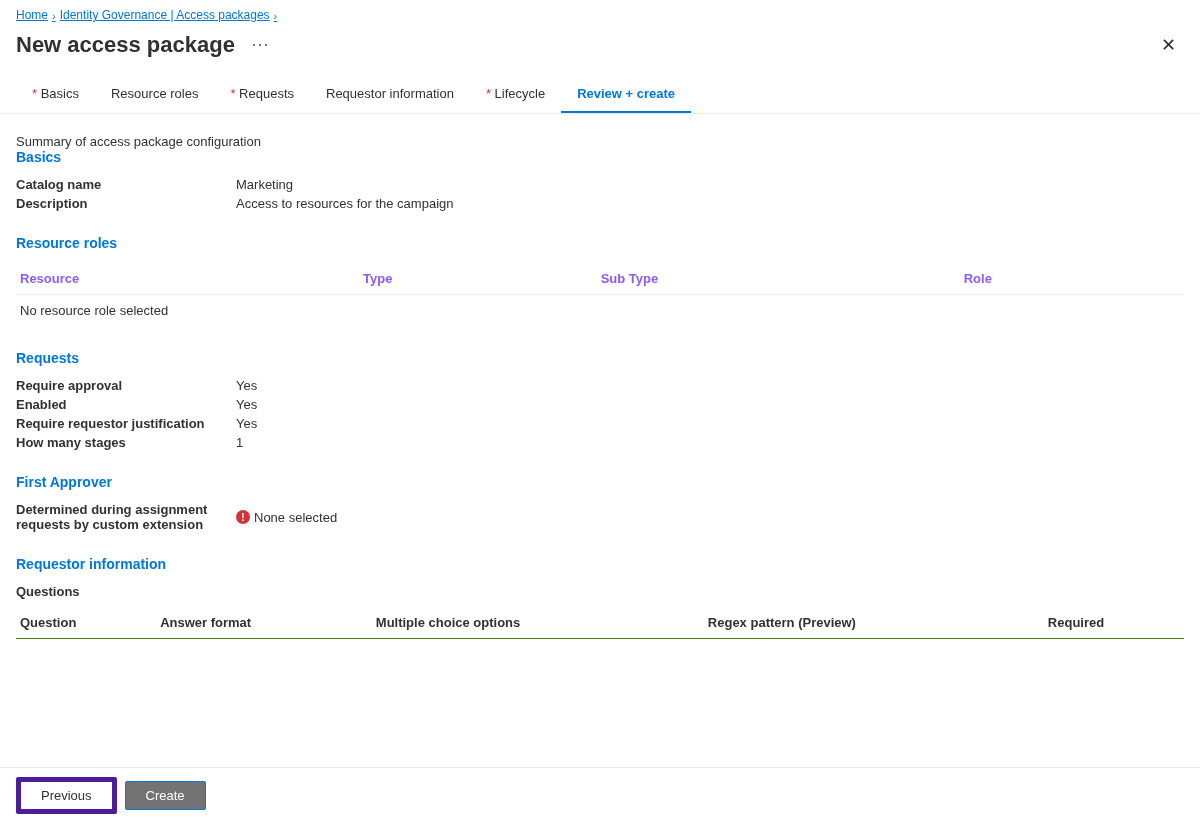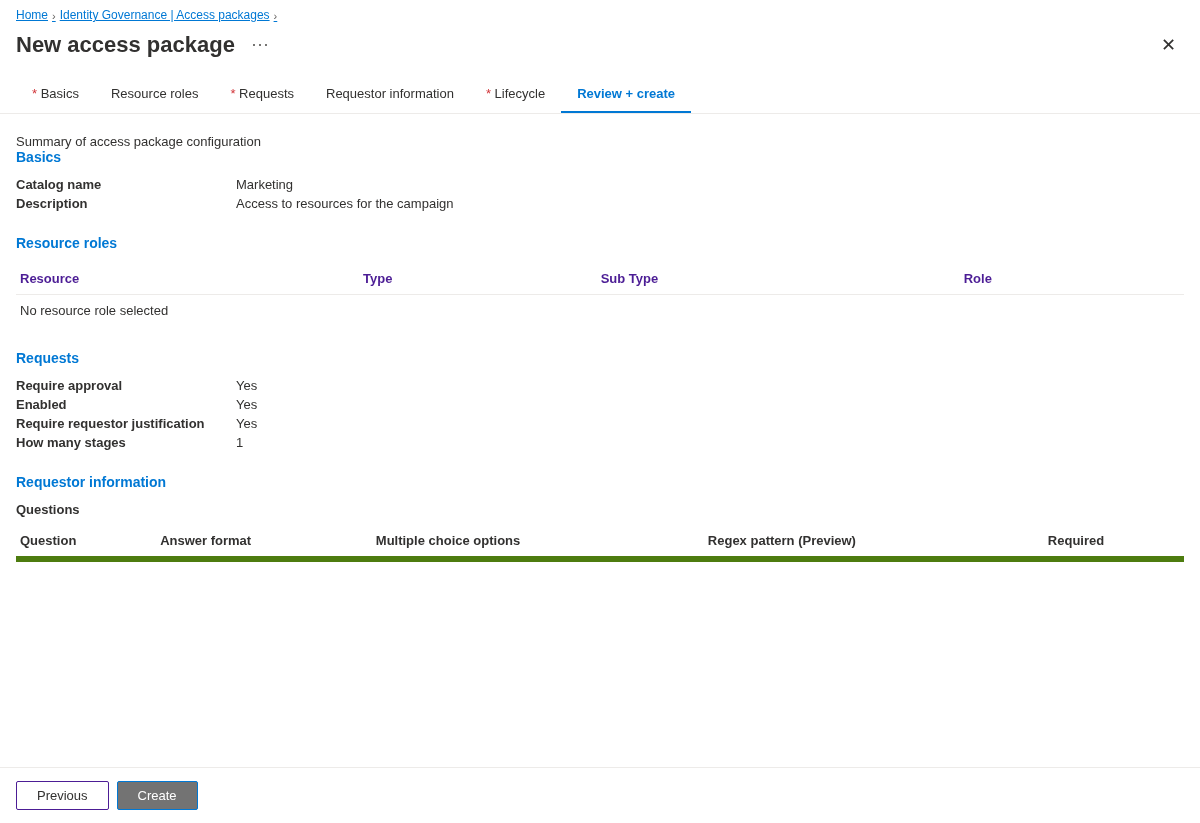--- a/index.html
+++ b/index.html
@@ -140,21 +140,21 @@
     
     .resource-table {
       width: 100%;
       border-collapse: collapse;
     }
     .resource-table th {
       text-align: left;
       font-weight: 600;
       font-size: 13px;
       padding: 8px 12px;
-      color: #4c1d95;
+      color: #8b5cf6;
       background: #fff;
     }
     .resource-table td {
       padding: 8px 12px;
       font-size: 13px;
       color: #323130;
       border-top: 1px solid #edebe9;
     }
     .resource-table th:first-child,
     .resource-table td:first-child {
@@ -189,40 +189,40 @@
     .questions-table {
       width: 100%;
       border-collapse: collapse;
     }
     .questions-table th {
       text-align: left;
       font-weight: 600;
       font-size: 13px;
       padding: 8px 4px;
       color: #323130;
-      border-bottom: 6px solid #4d7c0f;
+      border-bottom: 1px solid #4d7c0f;
     }
 
     
     .footer {
       position: fixed;
       bottom: 0;
       left: 0;
       right: 0;
       background: #fff;
       border-top: 1px solid #edebe9;
       padding: 12px 16px;
       display: flex;
       align-items: center;
       gap: 8px;
       height: 56px;
     }
     .btn-previous {
       background: #fff;
-      border: 1px solid #4c1d95;
+      border: 5px solid #4c1d95;
       color: #323130;
       padding: 6px 20px;
       font-size: 13px;
       cursor: pointer;
       border-radius: 2px;
     }
     .btn-create {
       background: #737373;
       border: 1px solid #0078d4;
       color: #fff;
@@ -306,20 +306,30 @@
     <div class="kv-row">
       <span class="kv-label">Require requestor justification</span>
       <span class="kv-value">Yes</span>
     </div>
     <div class="kv-row">
       <span class="kv-label">How many stages</span>
       <span class="kv-value">1</span>
     </div>
   </div>
 
+  <div class="section">
+    <div class="section-title">First Approver</div>
+    <div class="kv-row">
+      <span class="kv-label">Determined during assignment requests by custom extension</span>
+      <span class="kv-value error-indicator">
+        <span class="error-dot">!</span>
+        <span>None selected</span>
+      </span>
+    </div>
+  </div>
 
   <div class="section">
     <div class="section-title">Requestor information</div>
     <p style="font-weight:600; margin-bottom: 8px;">Questions</p>
     <table class="questions-table">
       <thead>
         <tr>
           <th>Question</th>
           <th>Answer format</th>
           <th>Multiple choice options</th>

